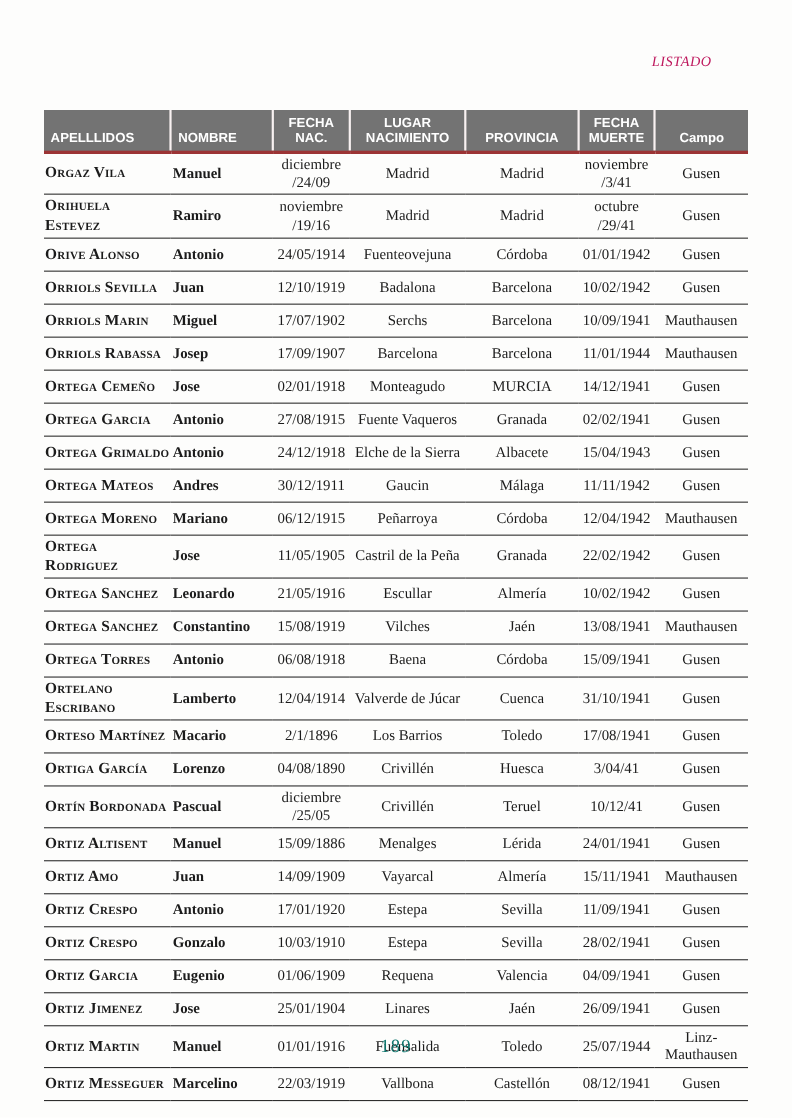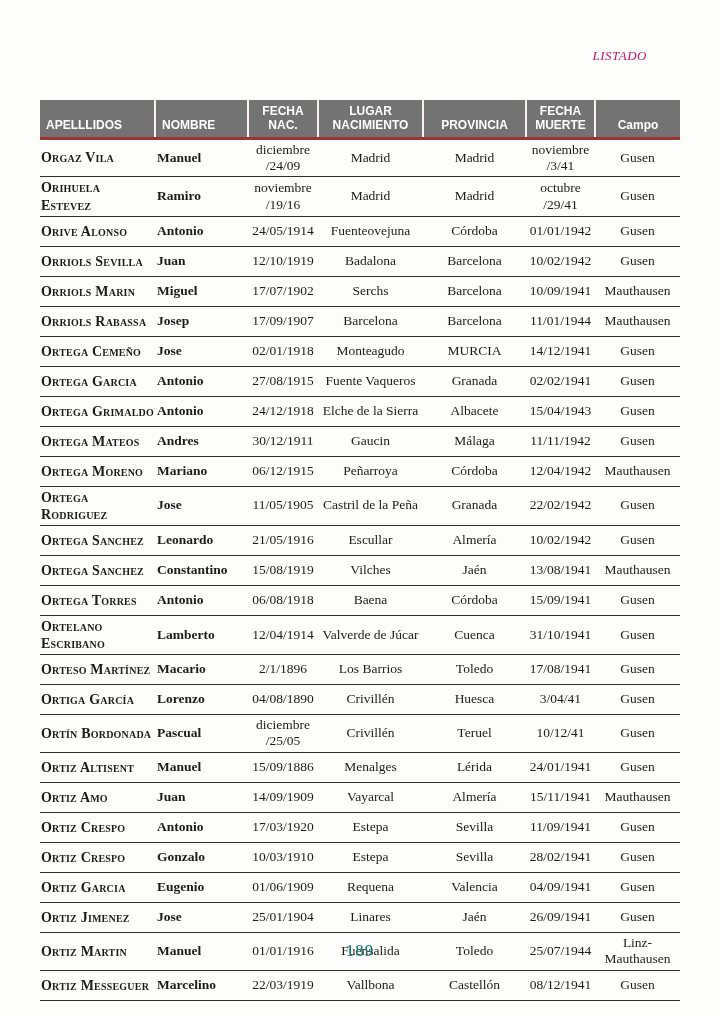--- a/index.html
+++ b/index.html
@@ -319,21 +319,21 @@
             <td class="col-nombre">Juan</td>
             <td class="col-fecha_nac">14/09/1909</td>
             <td class="col-lugar">Vayarcal</td>
             <td class="col-provincia">Almería</td>
             <td class="col-fecha_muerte">15/11/1941</td>
             <td class="col-campo">Mauthausen</td>
           </tr>
           <tr>
             <td class="col-apellidos">Ortiz Crespo</td>
             <td class="col-nombre">Antonio</td>
-            <td class="col-fecha_nac">17/03/1920</td>
+            <td class="col-fecha_nac">17/01/1920</td>
             <td class="col-lugar">Estepa</td>
             <td class="col-provincia">Sevilla</td>
             <td class="col-fecha_muerte">11/09/1941</td>
             <td class="col-campo">Gusen</td>
           </tr>
           <tr>
             <td class="col-apellidos">Ortiz Crespo</td>
             <td class="col-nombre">Gonzalo</td>
             <td class="col-fecha_nac">10/03/1910</td>
             <td class="col-lugar">Estepa</td>

